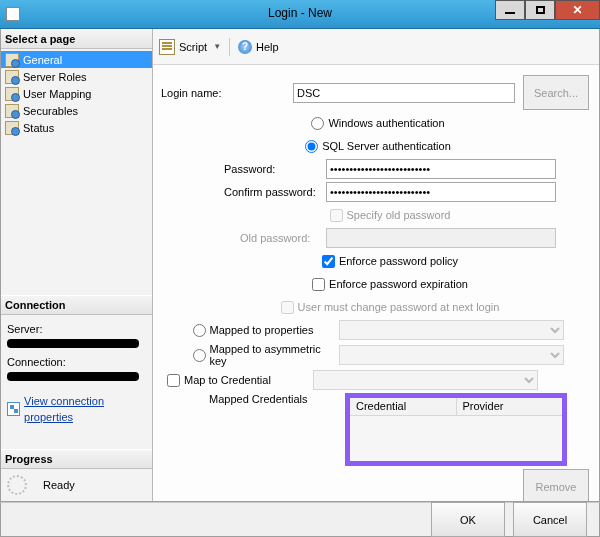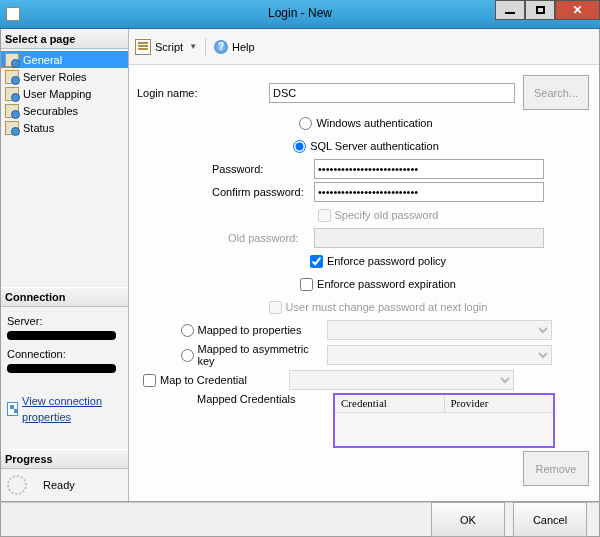--- a/index.html
+++ b/index.html
@@ -101,21 +101,21 @@
   .spacer { flex: 0 0 auto; }
   .conn-area { padding: 4px 6px; line-height: 16px; }
   .conn-lbl { margin-top: 2px; }
   .redact {
     height: 9px; width: 95%;
     background: #000;
     border-radius: 4px;
     filter: blur(0.6px);
     margin: 2px 0 6px 0;
   }
-  .link-row { display: flex; align-items: center; gap: 4px; margin-top: 20px; }
+  .link-row { display: flex; align-items: center; gap: 4px; margin-top: 12px; }
   .link-icon {
     width: 14px; height: 14px;
     background: #fff; border: 1px solid #4a90d6;
     position: relative;
   }
   .link-icon::before, .link-icon::after {
     content: ""; position: absolute; background: #4a90d6;
   }
   .link-icon::before { left: 2px; top: 2px; width: 4px; height: 4px; }
   .link-icon::after  { left: 6px; top: 6px; width: 4px; height: 4px; }
@@ -180,43 +180,42 @@
   input[type=text], input[type=password], select, .txt, .combo {
     border: 1px solid #a7a7a7;
     height: 20px;
     padding: 1px 3px;
     background: #fff;
     font: inherit;
   }
   input[disabled], .txt.disabled, .combo.disabled, select[disabled] {
     background: #f0f0f0; color: #9a9a9a; border-color: #c6c6c6;
   }
-  .w-login { width: 246px; }
+  .w-login { width: 222px; }
   .w-pw    { width: 230px; }
   .w-wide  { width: 225px; }
   .btn {
     border: 1px solid #aaa;
     background: linear-gradient(#fcfcfc,#e4e4e4);
     height: 35px; min-width: 66px;
     font: inherit;
     padding: 0 8px;
   }
   .btn[disabled] { color: #9a9a9a; background: #efefef; }
   .radio, .chk { margin: 0 4px 0 0; }
   .chk-lbl { display: flex; align-items: center; }
   .chk-lbl.ind2 { padding-left: 32px; }
 
   .cred-grid {
-    border: 2px solid #8b5cf6;
+    border: 5px solid #8b5cf6;
     background: #f6f6f6;
-    height: 55px;
+    height: 73px;
     flex: 0 0 222px;
     width: 222px;
     position: relative;
-    font-family: Liberation Serif, serif;
   }
   .cred-hdr {
     display:flex; height:18px;
     border-bottom:1px solid #d7d7d7;
     font-size:11px;
     background:#f3f3f3;
   }
   .cred-hdr div { padding:2px 6px; border-right:1px solid #d7d7d7; }
   .cred-hdr div:first-child{flex:1;} .cred-hdr div:last-child{flex:1;border-right:none;}
 

